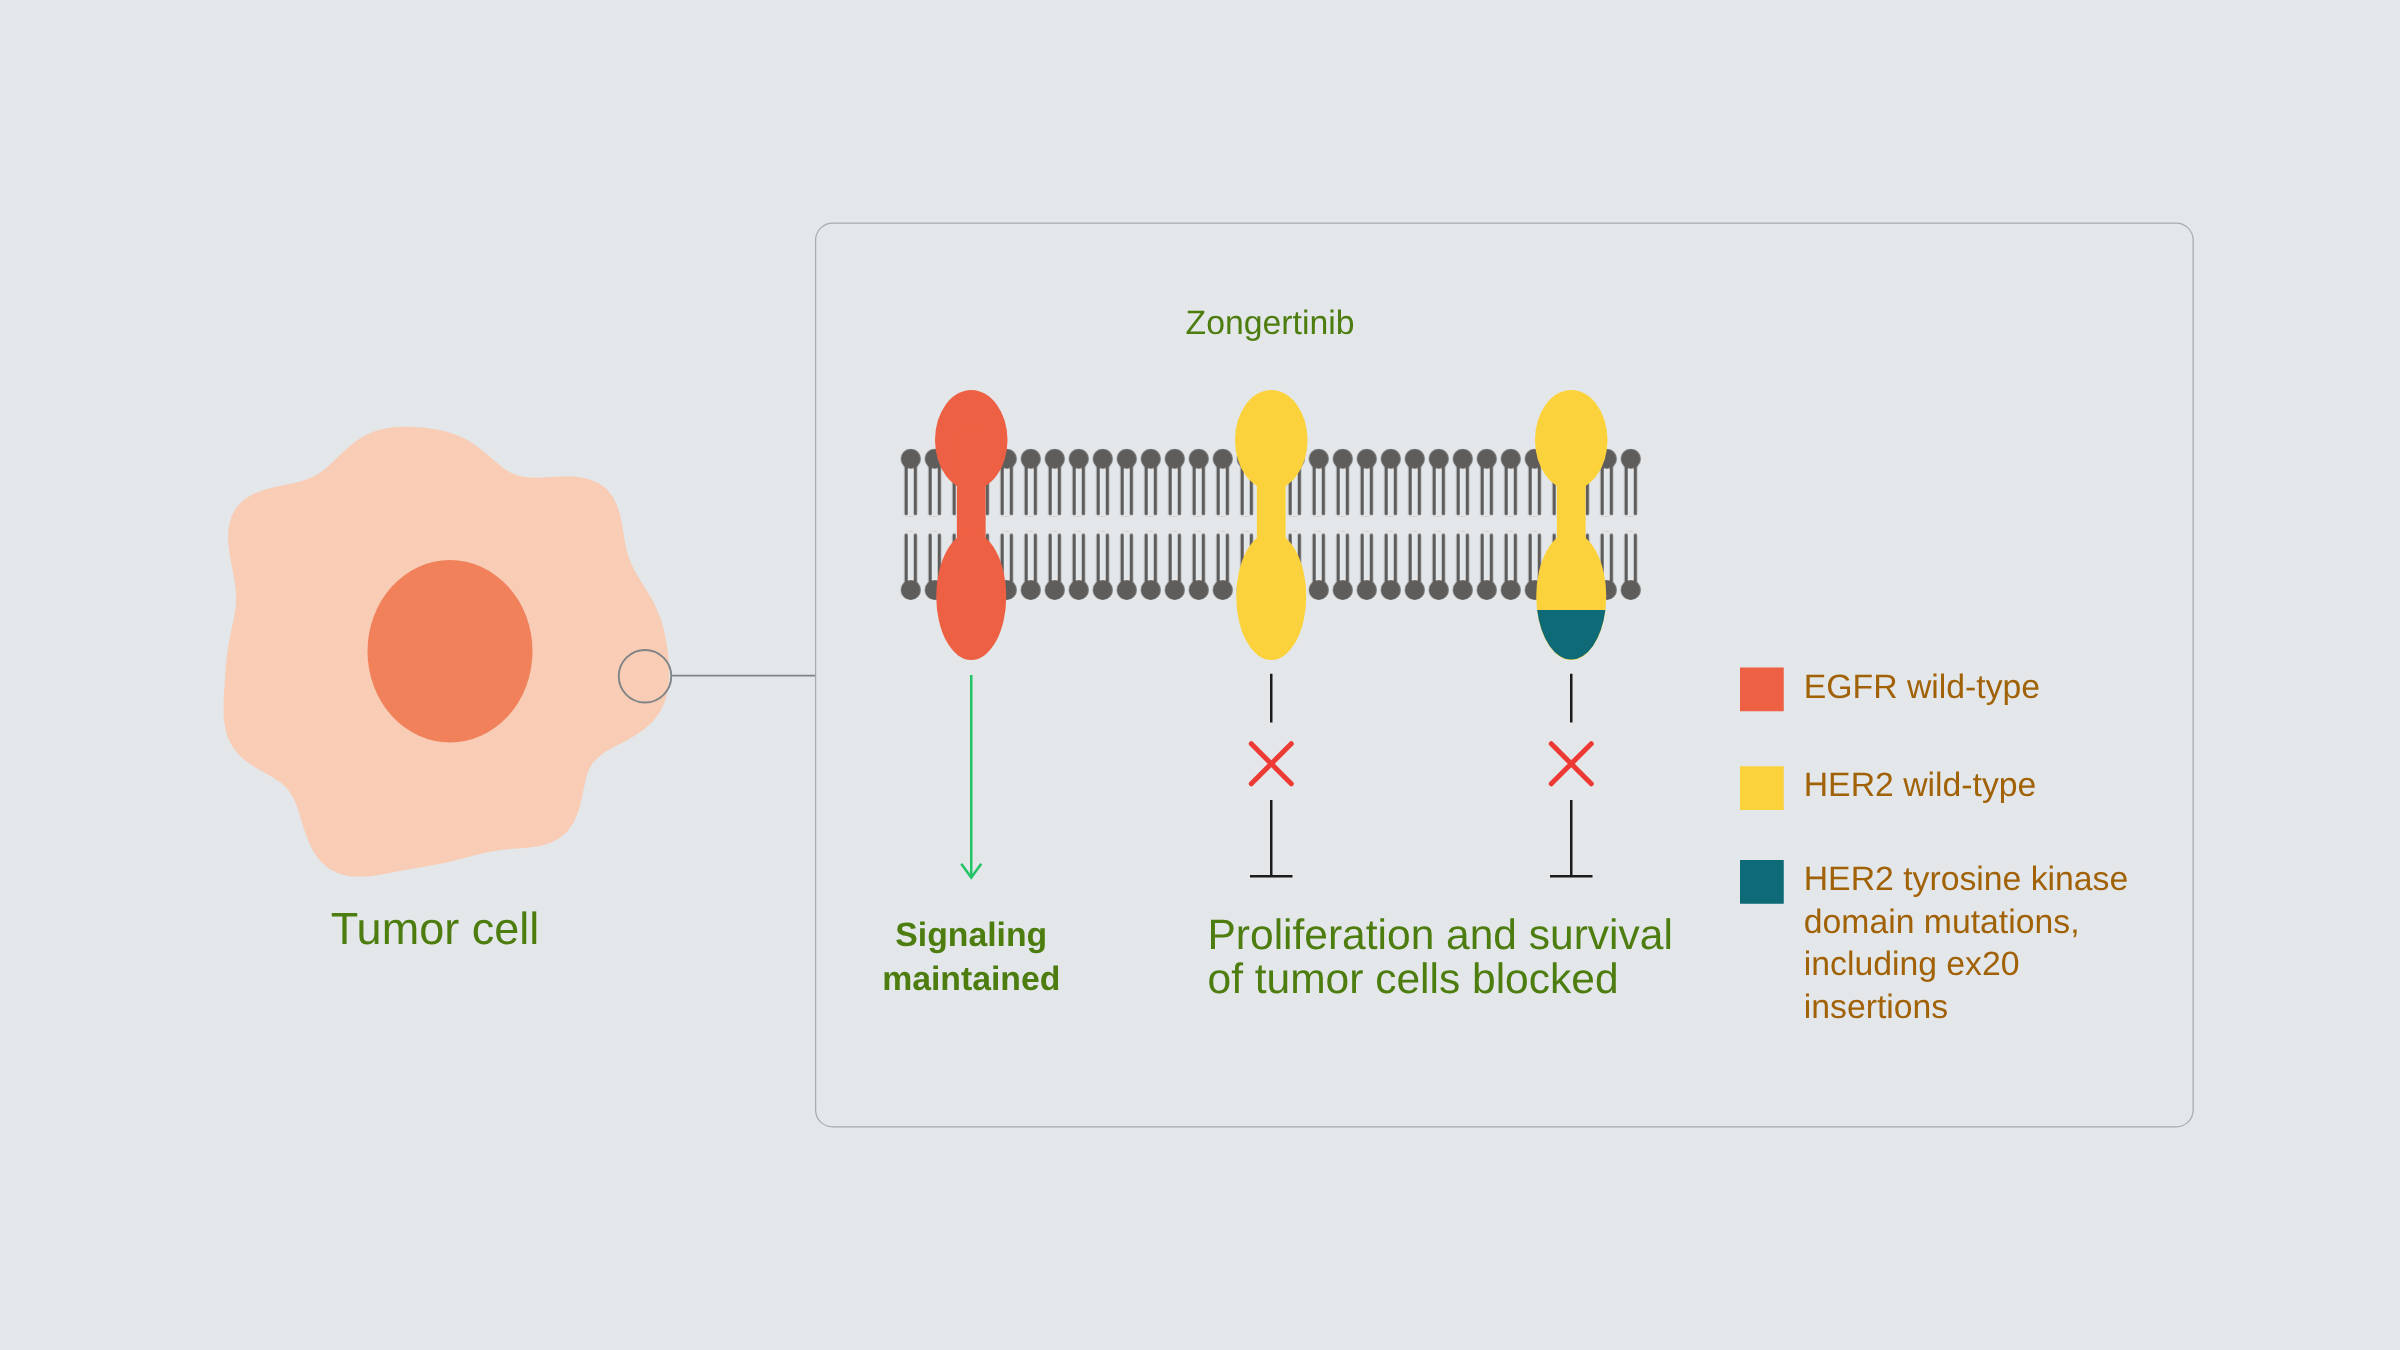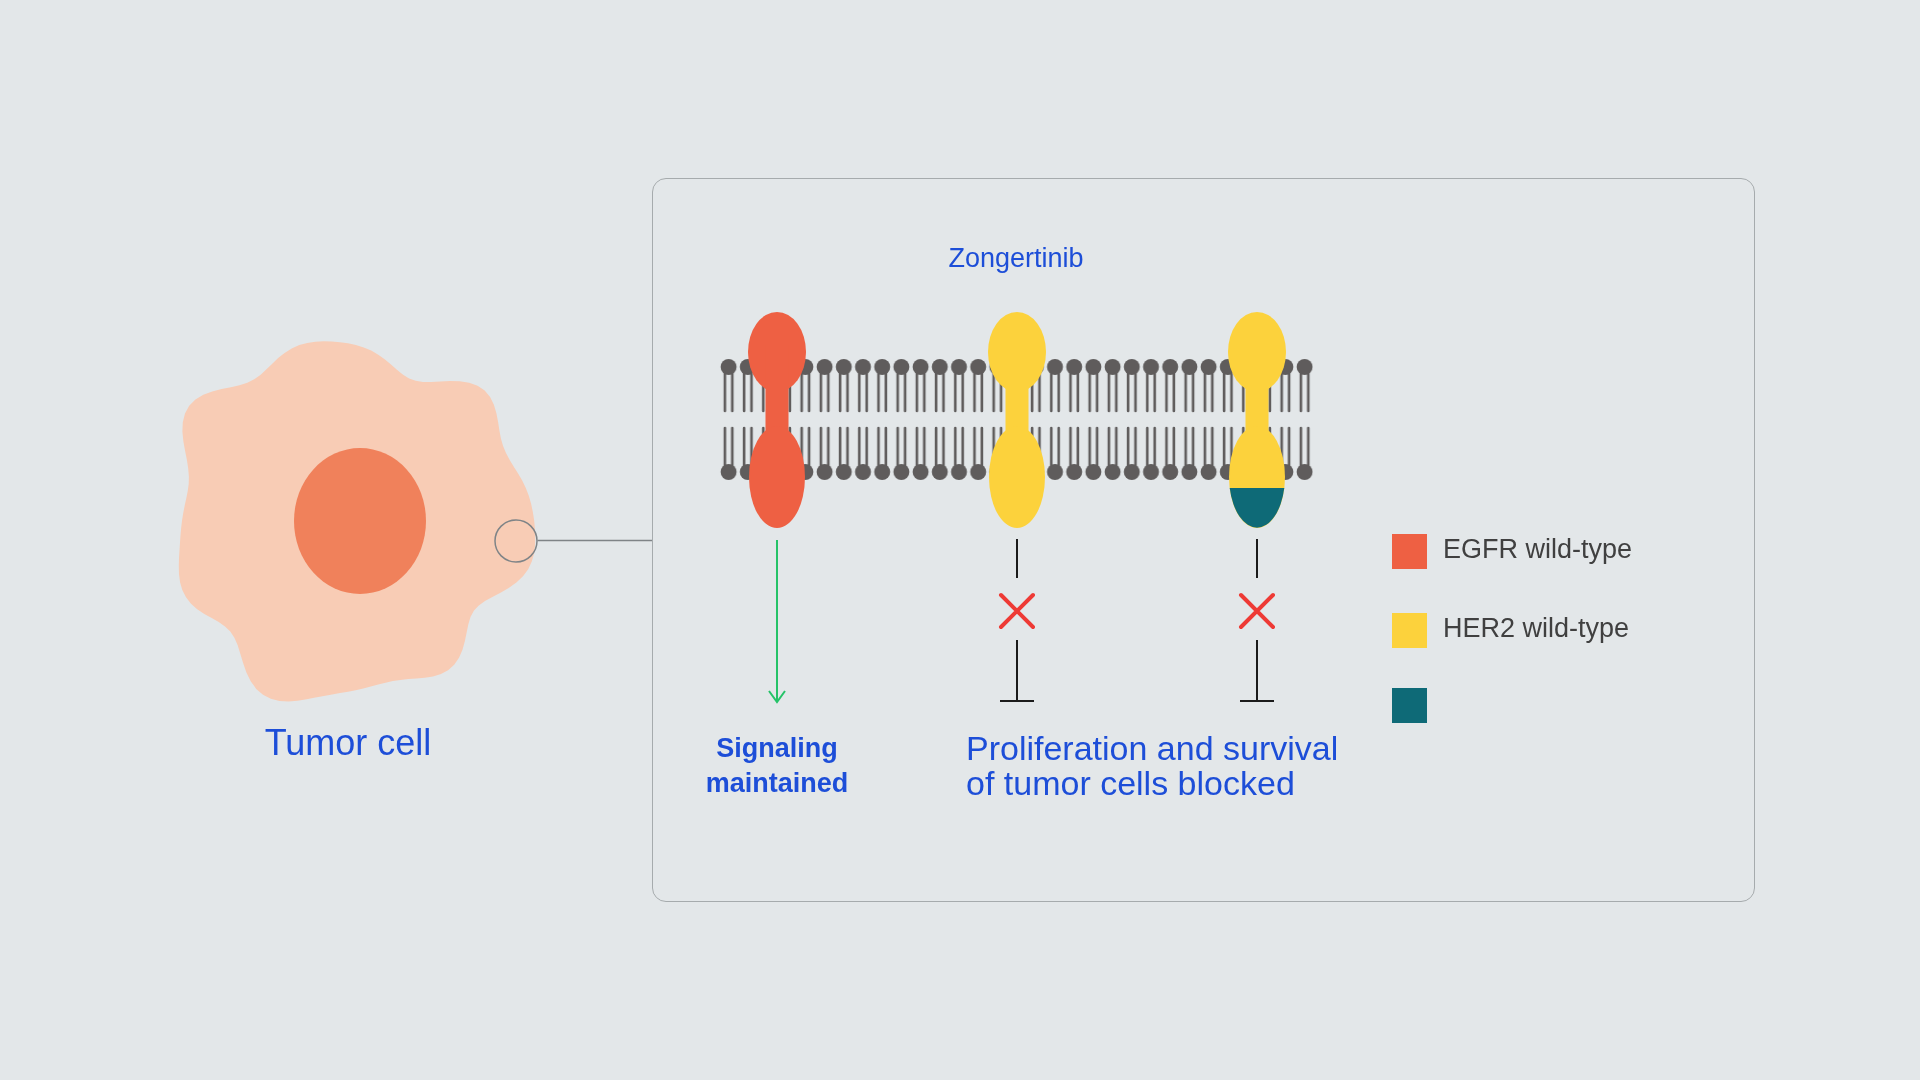--- a/index.html
+++ b/index.html
@@ -1,28 +1,28 @@
 <!DOCTYPE html>
 <html><head>
 <meta charset="utf-8">
 <style>
   html,body{margin:0;padding:0;}
   body{background:#e3e7e9;font-family:"Liberation Sans",sans-serif;}
   .stage{position:relative;width:1920px;height:1080px;background:#e3e7e9;overflow:hidden;}
   .panel{position:absolute;left:652px;top:178px;width:1101px;height:722px;
          border:1px solid #a6abad;border-radius:14px;background:transparent;z-index:1;}
   svg.art{position:absolute;left:0;top:0;z-index:2;pointer-events:none;}
-  .label{position:absolute;color:#1d4ed8;white-space:pre-line;z-index:3;}
+  .label{position:absolute;color:#4d7c0f;white-space:pre-line;z-index:3;}
   .title{left:719px;top:243px;width:594px;text-align:center;font-size:27px;}
   .tumor-label{left:198px;top:722px;width:300px;text-align:center;font-size:36px;}
   .outcome-signal{left:627px;top:731px;width:300px;text-align:center;font-size:27px;line-height:35px;font-weight:bold;}
   .outcome-blocked{left:966px;top:731px;width:440px;text-align:left;font-size:34px;line-height:35px;}
   .legend-item{position:absolute;left:1392px;display:flex;align-items:flex-start;gap:16px;z-index:3;}
   .legend-item .swatch{width:35px;height:35px;flex:0 0 auto;}
-  .legend-item .ltext{color:#404040;font-size:27px;line-height:34px;white-space:pre-line;margin-top:-2px;width:310px;}
+  .legend-item .ltext{color:#a16207;font-size:27px;line-height:34px;white-space:pre-line;margin-top:-2px;width:310px;}
   .li-1{top:534px;} .li-2{top:613px;} .li-3{top:688px;}
 </style>
 </head>
 <body>
 
 <div class="stage">
 
   <div class="panel"></div>
 
   <svg class="art" width="1920" height="1080" viewBox="0 0 1920 1080">
@@ -99,15 +99,19 @@
   <div class="legend-item li-1">
     <div class="swatch" style="background-color: rgb(238, 96, 67);"></div>
     <div class="ltext">EGFR wild-type</div>
   </div>
   <div class="legend-item li-2">
     <div class="swatch" style="background-color: rgb(252, 210, 60);"></div>
     <div class="ltext">HER2 wild-type</div>
   </div>
   <div class="legend-item li-3">
     <div class="swatch" style="background-color: rgb(14, 106, 119);"></div>
+    <div class="ltext">HER2 tyrosine kinase
+domain mutations,
+including ex20
+insertions</div>
   </div>
 
 </div>
 
 </body></html>

